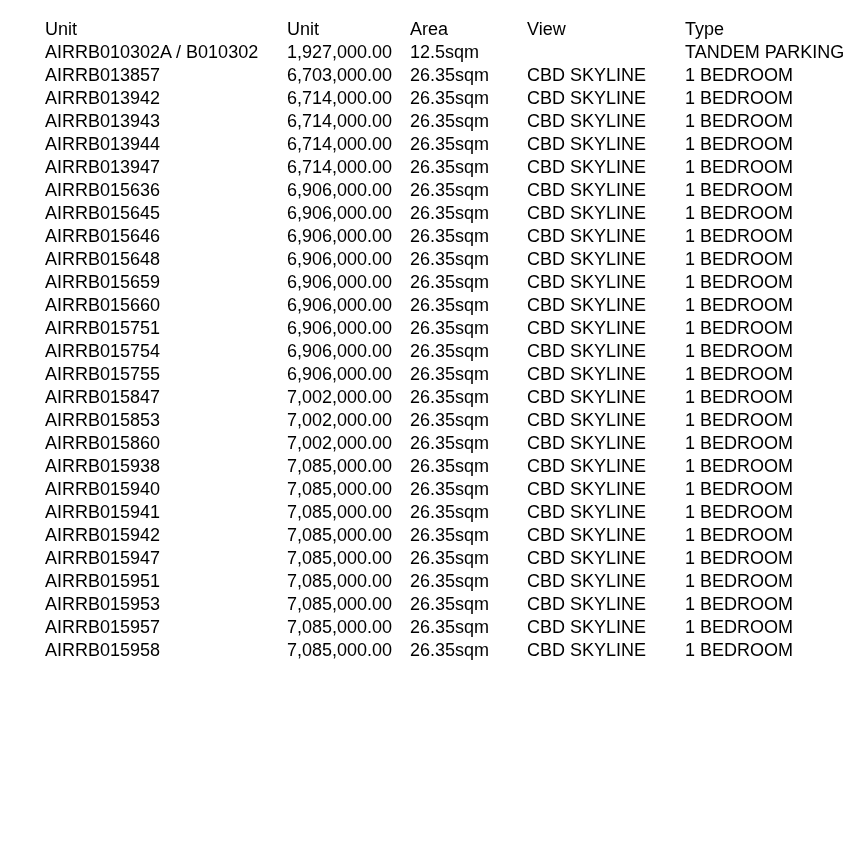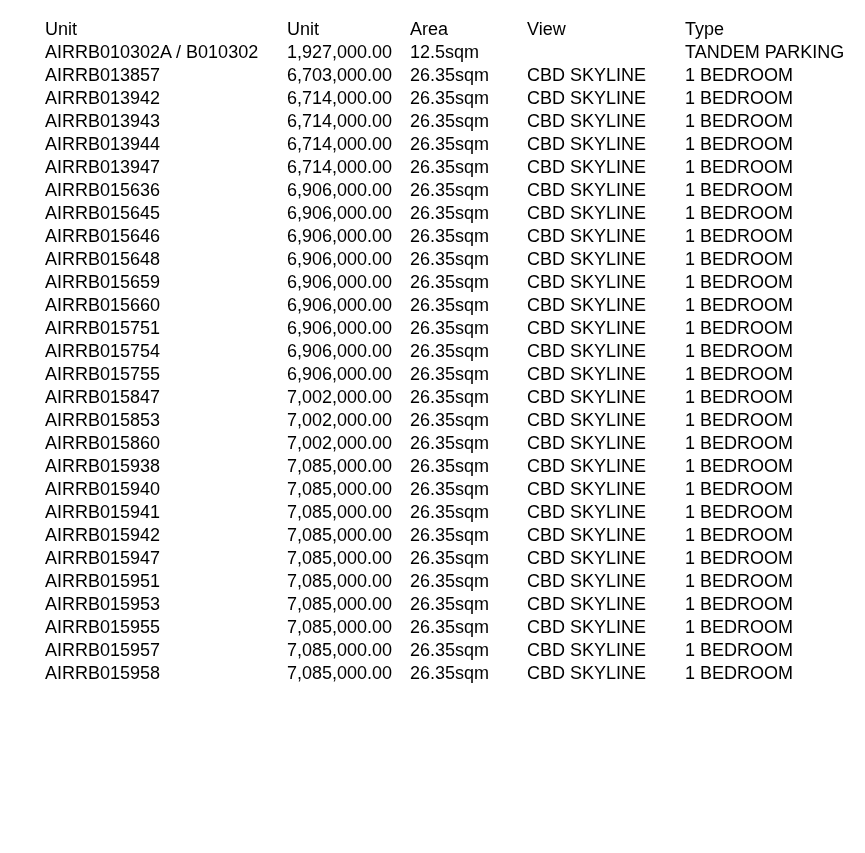--- a/index.html
+++ b/index.html
@@ -224,27 +224,20 @@
           <td class="col-type">1 BEDROOM</td>
         </tr>
         <tr>
           <td class="col-unit">AIRRB015953</td>
           <td class="col-price">7,085,000.00</td>
           <td class="col-area">26.35sqm</td>
           <td class="col-view">CBD SKYLINE</td>
           <td class="col-type">1 BEDROOM</td>
         </tr>
         <tr>
-          <td class="col-unit">AIRRB015955</td>
-          <td class="col-price">7,085,000.00</td>
-          <td class="col-area">26.35sqm</td>
-          <td class="col-view">CBD SKYLINE</td>
-          <td class="col-type">1 BEDROOM</td>
-        </tr>
-        <tr>
           <td class="col-unit">AIRRB015957</td>
           <td class="col-price">7,085,000.00</td>
           <td class="col-area">26.35sqm</td>
           <td class="col-view">CBD SKYLINE</td>
           <td class="col-type">1 BEDROOM</td>
         </tr>
         <tr>
           <td class="col-unit">AIRRB015958</td>
           <td class="col-price">7,085,000.00</td>
           <td class="col-area">26.35sqm</td>

